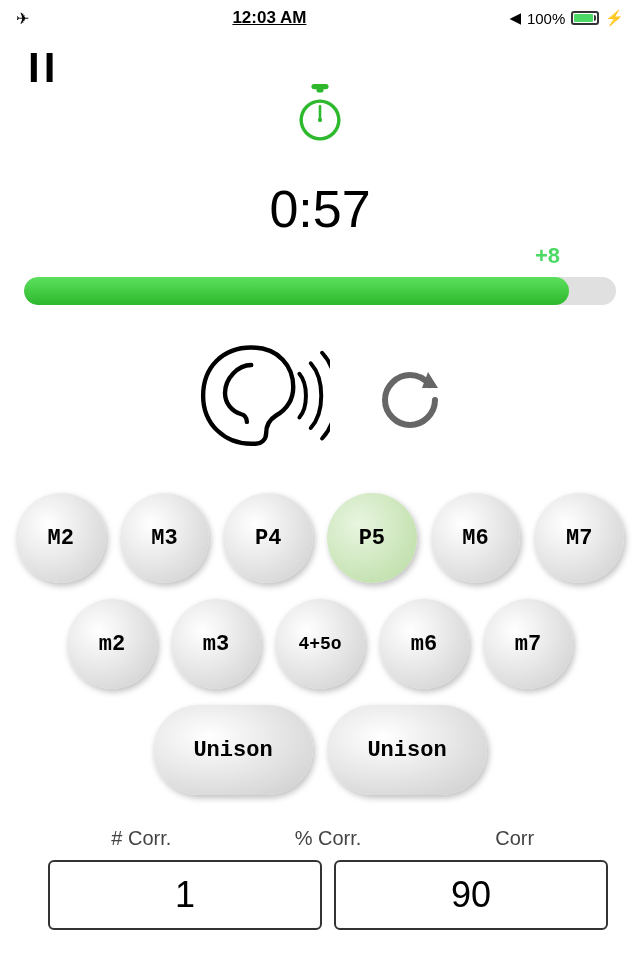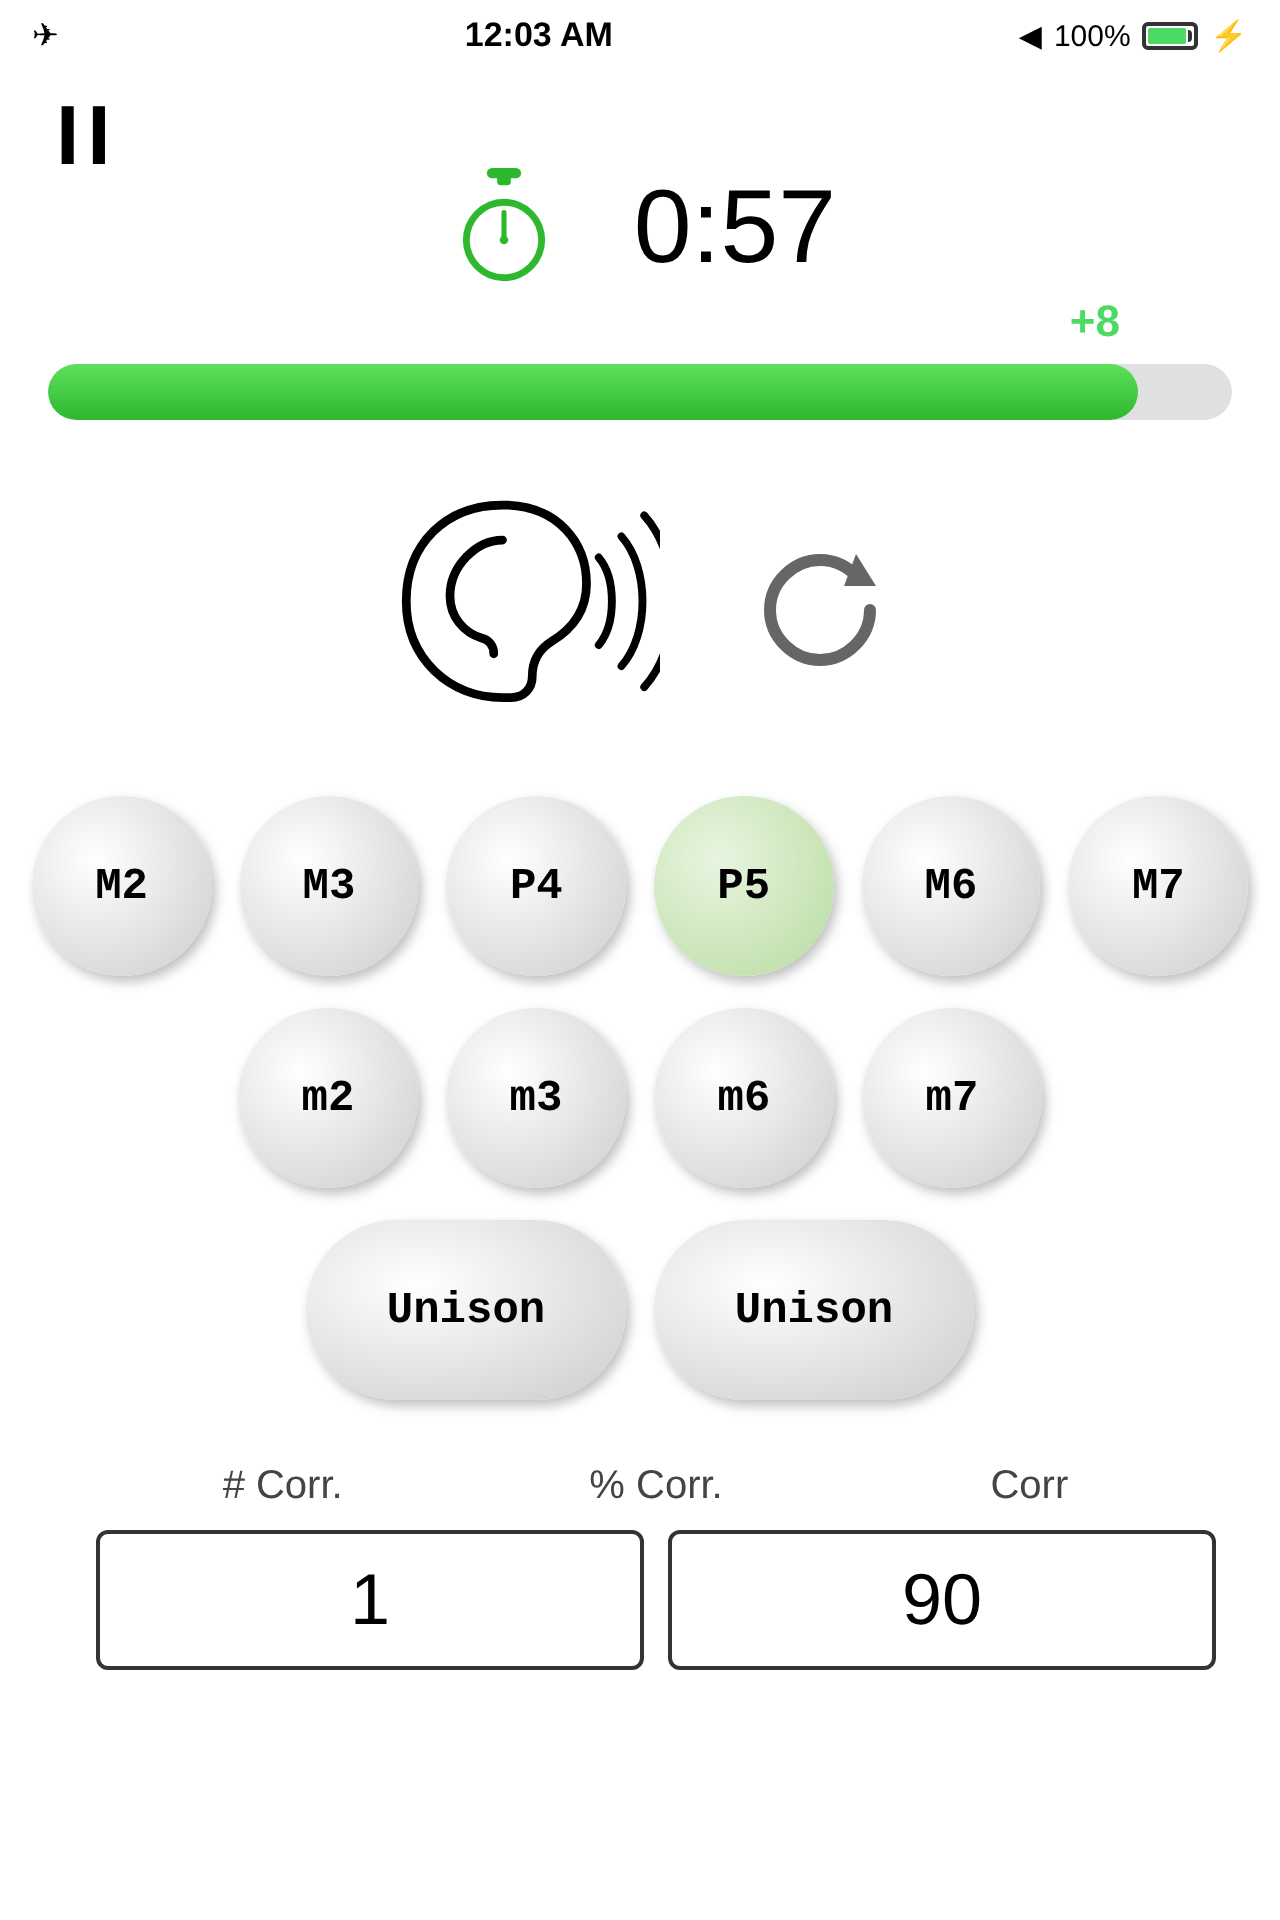--- a/index.html
+++ b/index.html
@@ -17,21 +17,21 @@
     .status-bar {
       display: flex;
       justify-content: space-between;
       align-items: center;
       padding: 8px 16px;
       height: 36px;
       font-size: 16px;
       font-weight: 500;
     }
     .status-left { display: flex; align-items: center; gap: 4px; }
-    .status-center { font-size: 17px; font-weight: 600; }
+    .status-center { font-size: 17px; font-weight: 600; text-decoration: underline; }
     .status-right { display: flex; align-items: center; gap: 6px; font-size: 15px; }
     .battery-icon {
       display: inline-flex; align-items: center;
       border: 2px solid #333; border-radius: 3px;
       width: 28px; height: 14px; padding: 1px;
       position: relative;
     }
     .battery-fill {
       background: #4cd964;
       width: 100%; height: 100%; border-radius: 1px;
@@ -50,23 +50,24 @@
       font-weight: 900;
       color: #000;
       letter-spacing: 4px;
       cursor: pointer;
     }
 
     
     .timer-section {
       display: flex;
       align-items: center;
-      justify-content: center;
+      justify-content: flex-end;
       gap: 35px;
       margin-top: 48px;
+      flex-direction: column;
     }
 
     .stopwatch-icon {
       width: 60px;
       height: 60px;
     }
 
     .timer-display {
       font-size: 52px;
       font-weight: 400;
@@ -258,20 +259,21 @@
     <button class="interval-btn">M2</button>
     <button class="interval-btn">M3</button>
     <button class="interval-btn">P4</button>
     <button class="interval-btn selected">P5</button>
     <button class="interval-btn">M6</button>
     <button class="interval-btn">M7</button>
   </div>
   <div class="button-row">
     <button class="interval-btn">m2</button>
     <button class="interval-btn">m3</button>
+    <button class="interval-btn" style="font-size:18px;">4+5o</button>
     <button class="interval-btn">m6</button>
     <button class="interval-btn">m7</button>
   </div>
   <div class="button-row">
     <button class="interval-btn wide">Unison</button>
     <button class="interval-btn wide">Unison</button>
   </div>
 </div>
 
 <div class="stats-section">

